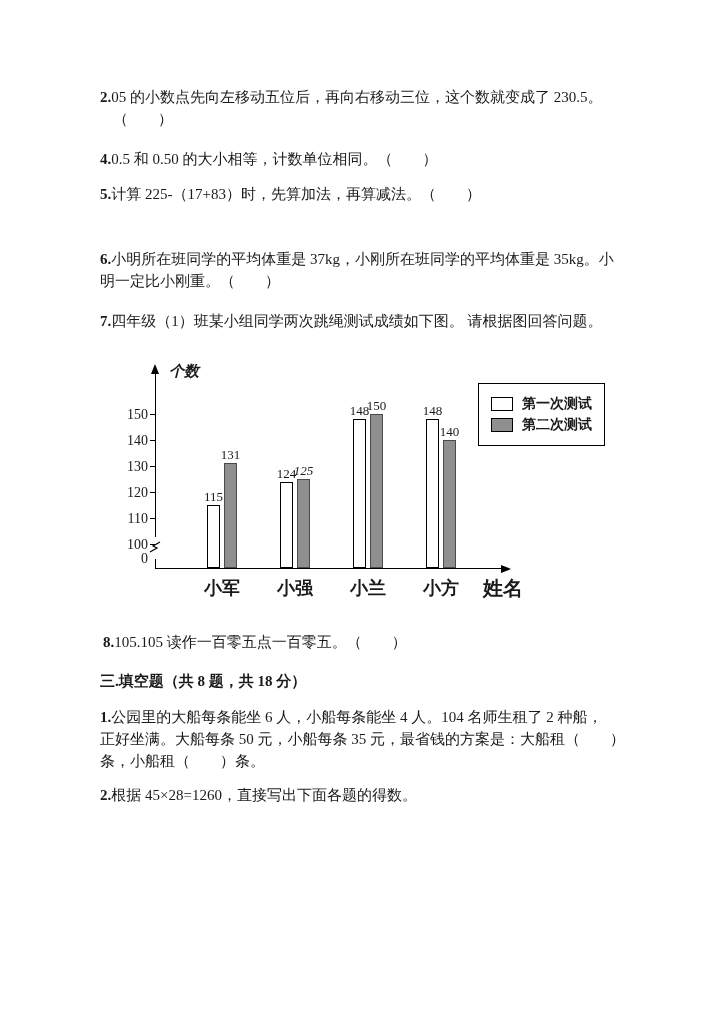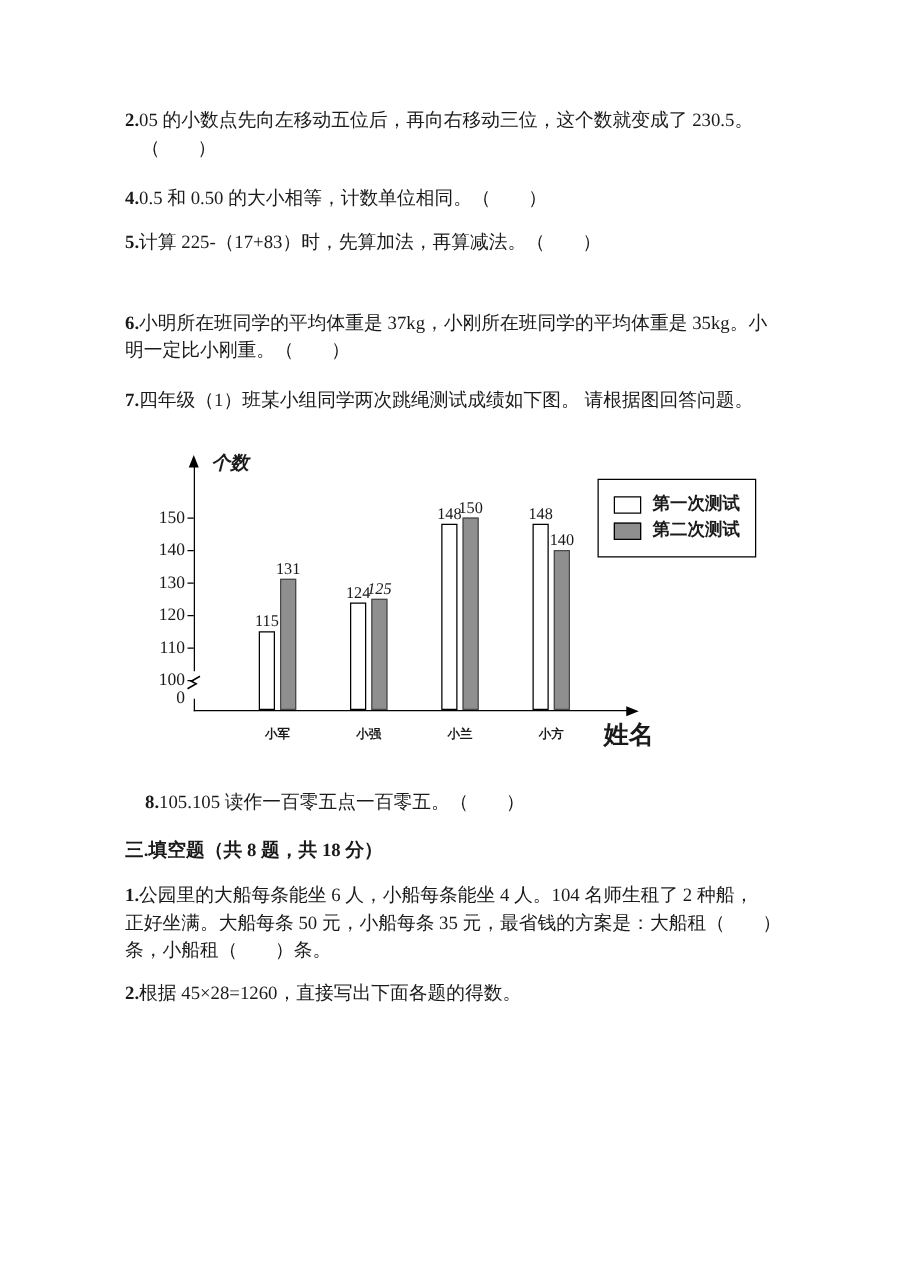--- a/index.html
+++ b/index.html
@@ -26,21 +26,21 @@
   .axis-x{position:absolute;left:55px;bottom:31px;width:347px;height:1px;background:#000;}
   .arrow-right{position:absolute;left:401px;bottom:27px;width:0;height:0;
     border-top:4.5px solid transparent;border-bottom:4.5px solid transparent;border-left:10px solid #000;}
   .ylab{position:absolute;left:69px;top:-3px;font-weight:bold;font-size:15px;font-style:italic;}
   .xlab{position:absolute;left:383px;bottom:1px;font-weight:bold;font-size:20px;}
   .break-mark{position:absolute;left:48px;bottom:41px;background:#fff;}
   .tickmark{position:absolute;left:50px;width:5px;height:1px;background:#000;}
   .ticklabel{position:absolute;left:10px;width:38px;text-align:right;font-size:14px;line-height:16px;}
   .bar{position:absolute;bottom:32px;width:13px;box-sizing:border-box;border:1px solid #000;}
   .barlabel{position:absolute;width:31px;text-align:center;font-size:13px;line-height:14px;}
-  .cat{position:absolute;bottom:1px;width:64px;text-align:center;font-weight:bold;font-size:10px;font-family:Liberation Serif, serif;}
+  .cat{position:absolute;bottom:1px;width:64px;text-align:center;font-weight:bold;font-size:18px;font-family:Liberation Serif, serif;}
   .legend{position:absolute;left:378px;top:20px;border:1px solid #000;background:#fff;padding:8px 12px;}
   .lrow{display:flex;align-items:center;margin:3px 0;}
   .sw{width:22px;height:14px;border:1px solid #000;margin-right:9px;box-sizing:border-box;}
   .ltext{font-weight:bold;font-size:14px;line-height:18px;}
 </style>
 </head>
 <body>
 
 <div class="content">
 
@@ -120,21 +120,21 @@
         <span class="sw" style="background: rgb(255, 255, 255);"></span>
         <span class="ltext">第一次测试</span>
       </div>
       <div class="lrow">
         <span class="sw" style="background: rgb(143, 143, 143);"></span>
         <span class="ltext">第二次测试</span>
       </div>
     </div>
   </div>
 
-  <p class="q" style="margin:31px 16px 17px">
+  <p class="q" style="margin:31px 3px 17px">
     <span class="ln"><b class="qn">8.</b><span>105.105 读作一百零五点一百零五。（　　）</span></span>
   </p>
 
   <p class="q sec" style="margin:0 0 14px">三.填空题（共 8 题，共 18 分）</p>
 
   <p class="q" style="margin:0 0 12px">
     <span class="ln"><b class="qn">1.</b><span>公园里的大船每条能坐 6 人，小船每条能坐 4 人。104 名师生租了 2 种船，</span></span>
     <span class="ln">正好坐满。大船每条 50 元，小船每条 35 元，最省钱的方案是：大船租（　　）</span>
     <span class="ln">条，小船租（　　）条。</span>
   </p>

